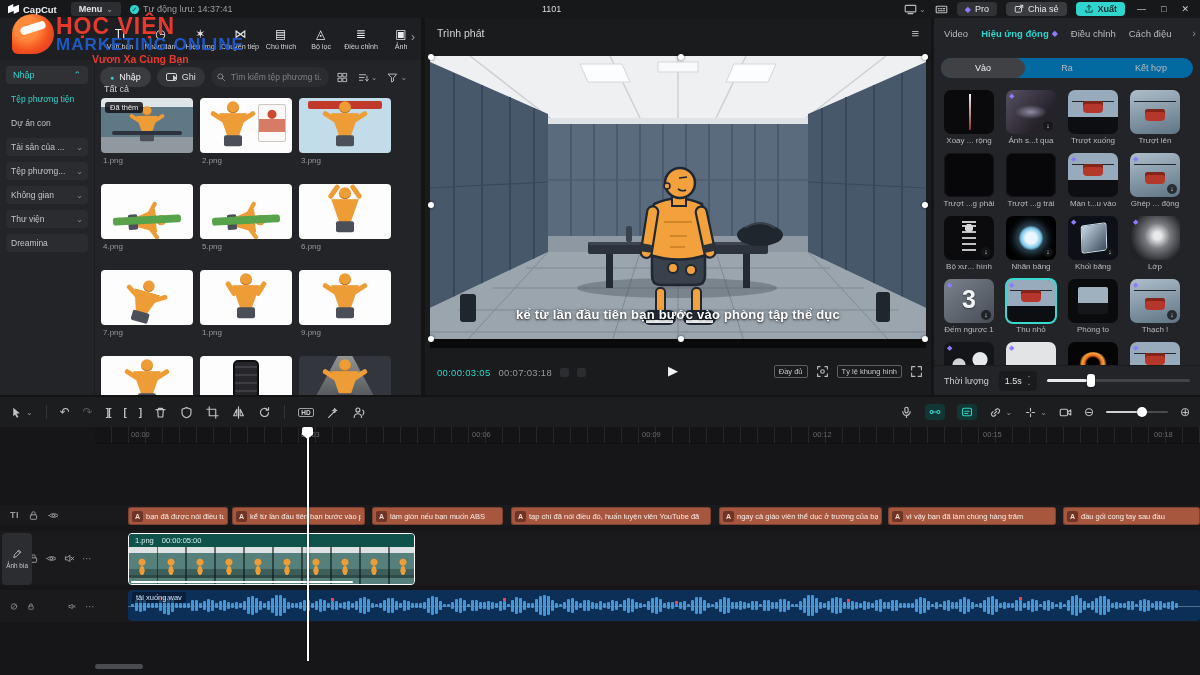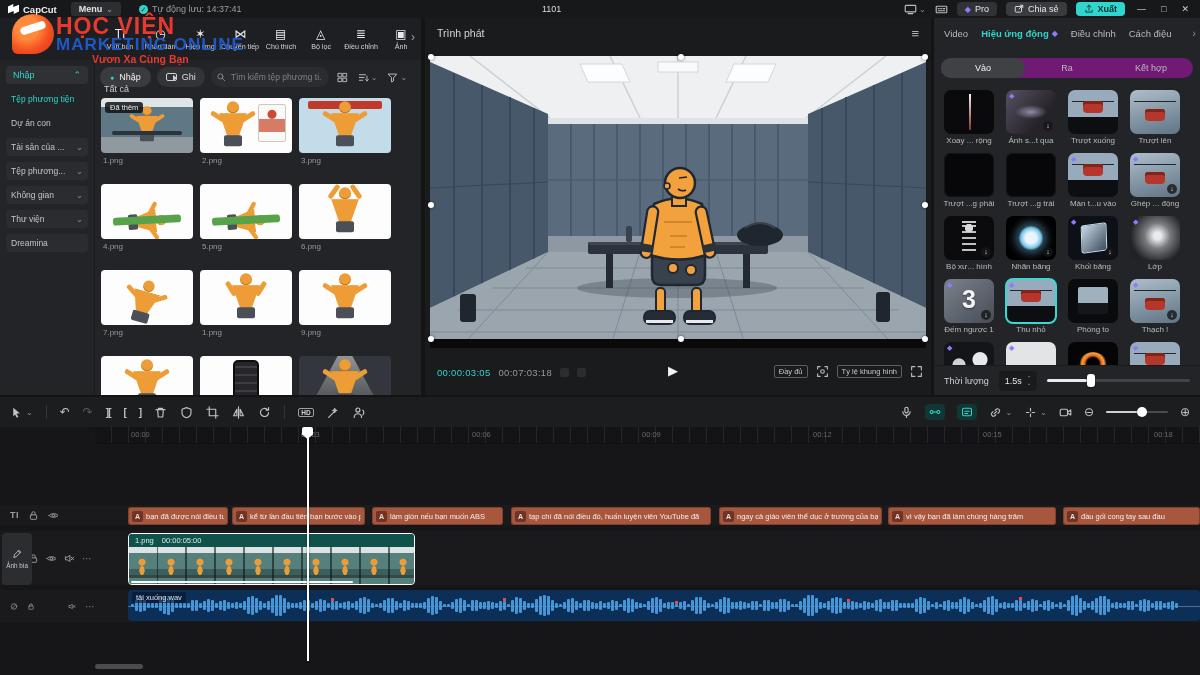--- a/index.html
+++ b/index.html
@@ -4,21 +4,21 @@
 <style>
 *{margin:0;padding:0;box-sizing:border-box;font-family:"Liberation Sans","DejaVu Sans",sans-serif}
 html,body{width:1200px;height:675px;background:#141415;overflow:hidden}
 #app{position:relative;width:1200px;height:675px;color:#d6d7d8;font-size:10px;user-select:none}
 .svgi{width:13px;height:13px;stroke:currentColor;fill:none;stroke-width:1.4;stroke-linecap:round;stroke-linejoin:round;display:block}
 
 #titlebar{position:absolute;left:0;top:0;width:1200px;height:18px;background:#17181a;display:flex;align-items:center;font-size:9px;color:#c9cacc}
 .logo{display:flex;align-items:center;gap:4px;margin-left:8px;font-weight:bold;color:#f0f1f2;font-size:9.5px}
 .logo-mark{width:11px;height:10px;background:#fff;clip-path:polygon(0 25%,48% 0,48% 30%,100% 8%,100% 75%,52% 100%,52% 70%,0 92%)}
 .menu-pill{margin-left:14px;background:#2d2e31;border-radius:3px;padding:2px 8px;display:flex;gap:4px;align-items:center;color:#e3e4e6;font-weight:bold}
-.autosave{display:flex;align-items:center;gap:4px;margin-left:18px;color:#9c9da0}
+.autosave{display:flex;align-items:center;gap:4px;margin-left:9px;color:#9c9da0}
 .check-dot{width:9px;height:9px;border-radius:50%;background:#2fd4cc;color:#0b2b2a;font-size:7px;line-height:9px;text-align:center;font-weight:bold}
 .doc-title{position:absolute;left:542px;top:4px;color:#d9dadc}
 .tb-right{position:absolute;right:8px;top:0;height:18px;display:flex;align-items:center;gap:9px}
 .tb-ic{color:#b9babd;display:flex;align-items:center;gap:2px}
 .pill{display:flex;align-items:center;gap:4px;border-radius:4px;padding:2px 8px;background:#313236;color:#e6e7e9}
 .pill.share{background:#3a3b3e}
 .pill.export{background:#30d5ce;color:#0d2d2c;font-weight:bold}
 .gem{color:#8d7bff;font-size:8px}
 .winbtn{color:#cfd0d2;font-size:9px;padding:0 3px}
 
@@ -101,21 +101,21 @@
 .stepbox{width:9px;height:9px;background:#2c2d30;border-radius:2px}
 .playbtn{position:absolute;left:243px;top:12px;color:#f2f3f4;font-size:13px}
 .pl-right{position:absolute;right:8px;top:14px;display:flex;align-items:center;gap:8px;color:#b9babd}
 .chip{border:1px solid #5d5e61;border-radius:2px;font-size:7.5px;color:#c6c7c9;padding:1px 4px;white-space:nowrap}
 
 #right{position:absolute;left:934px;top:18px;width:266px;height:377px;background:#232428;overflow:hidden}
 #fx-tabs{position:absolute;left:0;top:0;right:0;height:30px;display:flex;align-items:center;gap:13px;padding:0 10px;font-size:9.5px;color:#b9babd;white-space:nowrap}
 .fx-tab{display:flex;align-items:center;gap:3px}
 .fx-tab.is-active{color:#2fd4cc;font-weight:bold}
 .fx-tabs-more{position:absolute;right:4px;top:9px;color:#8f9093;font-size:11px}
-#fx-groups{position:absolute;left:7px;top:40px;right:7px;height:20px;background:#701a75;border-radius:10px;display:flex}
+#fx-groups{position:absolute;left:7px;top:40px;right:7px;height:20px;background:#0369a1;border-radius:10px;display:flex}
 .fx-group{flex:1;display:flex;align-items:center;justify-content:center;font-size:9px;color:#b9babd;border-radius:10px}
 .fx-group.is-active{background:#404145;color:#f0f1f2}
 #fx-grid{position:absolute;left:6px;top:72px;right:2px;bottom:30px;display:grid;grid-template-columns:repeat(4,58px);grid-auto-rows:63px;gap:0 4px;overflow:hidden}
 .fx{width:58px;text-align:center}
 .fx-thumb{position:relative;width:50px;height:44px;margin:0 auto;border-radius:7px;background:#222;overflow:hidden}
 .is-selected .fx-thumb{outline:2px solid #3ad8d0;outline-offset:-1px}
 .fx-name{font-size:8px;color:#b9babc;margin-top:2px;white-space:nowrap;overflow:hidden;text-overflow:ellipsis;padding:0 1px}
 .fx-big{position:absolute;left:0;right:0;top:6px;font-size:25px;font-weight:bold;color:#f2f3f4;text-shadow:0 1px 2px rgba(0,0,0,.45)}
 .fx .gem{position:absolute;left:3px;top:2px;font-size:7px;z-index:4}
 .fx .dl{position:absolute;right:3px;bottom:3px;width:10px;height:10px;border-radius:50%;background:rgba(20,22,24,.8);color:#dfe0e2;font-size:7px;line-height:10px;z-index:4}
@@ -601,20 +601,21 @@
         <rect x="209" y="188" width="13" height="8" rx="2" transform="rotate(9 216 192)" fill="#2b323c"></rect>
         <rect x="273" y="188" width="13" height="8" rx="2" transform="rotate(-12 279 192)" fill="#2b323c"></rect>
         <circle cx="243" cy="212" r="5" fill="#f2a13c" stroke="#1e2732" stroke-width="2"></circle>
         <circle cx="261" cy="214" r="5" fill="#f2a13c" stroke="#1e2732" stroke-width="2"></circle>
         <rect x="242" y="138" width="14" height="12" fill="#f2a13c" stroke="#1e2732" stroke-width="2"></rect>
         <circle cx="250" cy="127" r="15" fill="#f2a13c" stroke="#1e2732" stroke-width="2.5"></circle>
         <circle cx="237" cy="130" r="3" fill="#f2a13c" stroke="#1e2732" stroke-width="1.6"></circle>
         <path d="M249 122l8-1M248 133q4 3 8 1" stroke="#1e2732" stroke-width="1.6" fill="none"></path>
         <rect x="0" y="283" width="496" height="9" fill="#0a0a0b"></rect>
       </svg>
+      <div class="subtitle">kể từ lần đầu tiên bạn bước vào phòng tập thể dục</div>
       <span class="hdl" style="left:-2px;top:-2px"></span>
       <span class="hdl" style="right:-2px;top:-2px"></span>
       <span class="hdl" style="left:-2px;bottom:6px"></span>
       <span class="hdl" style="right:-2px;bottom:6px"></span>
       <span class="hdl" style="left:50%;top:-2px"></span>
       <span class="hdl" style="left:50%;bottom:6px"></span>
       <span class="hdl" style="left:-2px;top:50%"></span>
       <span class="hdl" style="right:-2px;top:50%"></span>
     </div>
     <div id="pl-bottom">

